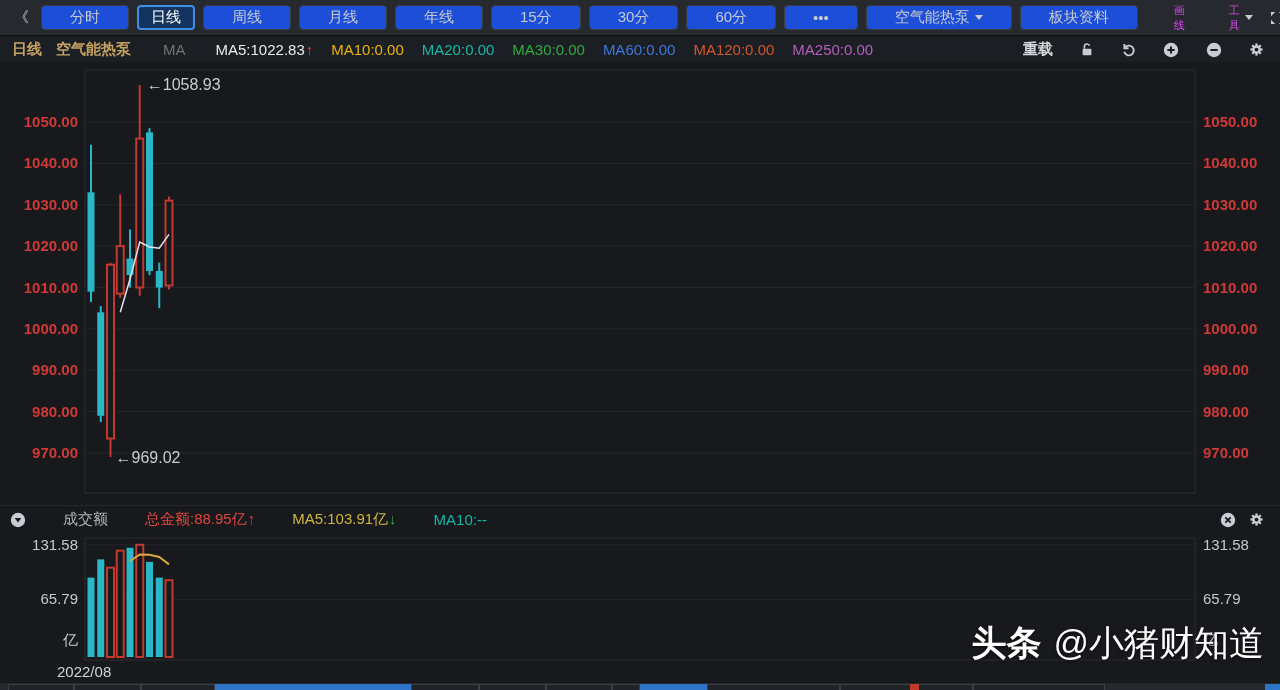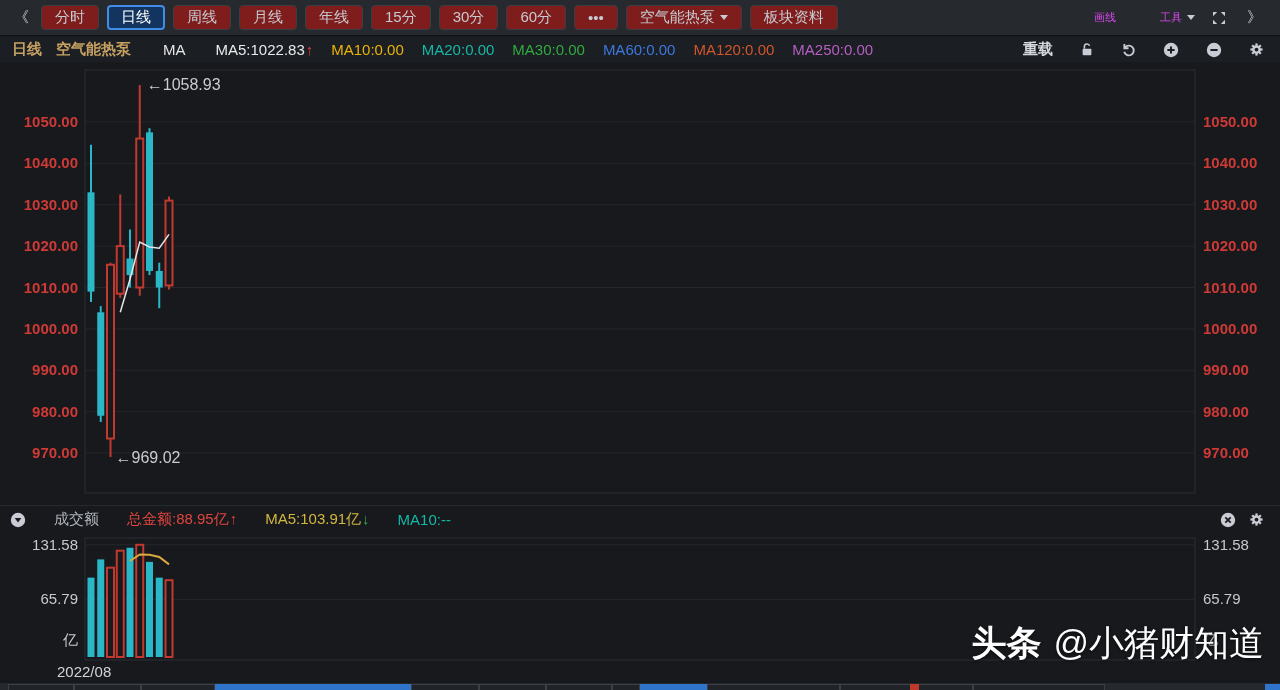--- a/index.html
+++ b/index.html
@@ -4,47 +4,47 @@
 <style>
   * { margin:0; padding:0; box-sizing:border-box; }
   html,body { width:1280px; height:690px; overflow:hidden; background:#17191d;
     font-family:"Liberation Sans","DejaVu Sans",sans-serif; }
   .screen { position:relative; width:1280px; height:690px; background:#17191d; overflow:hidden; }
 
   
   .topbar { position:absolute; top:0; left:0; right:0; height:36px; background:#26292e;
     border-bottom:1px solid #101114; display:flex; align-items:center; padding:0 10px; gap:8px; z-index:3; }
   .chev { color:#c9cdd4; font-size:15px; padding:0 4px; cursor:pointer; }
-  .tab { display:inline-flex; align-items:center; gap:5px; height:25px; padding:0 13px;
-    background:#7f1d1d; border:1px solid #3a3d44; border-radius:4px; color:#c6cad1;
+  .tab { display:inline-flex; align-items:center; gap:5px; height:25px; padding:0 28px;
+    background:#1d4ed8; border:1px solid #3a3d44; border-radius:4px; color:#c6cad1;
     font-size:15px; cursor:pointer; white-space:nowrap; font-family:inherit; }
   .tab.active { background:#13345e; border:2px solid #3f8de6; color:#ffffff; padding:0 12px; }
   .tabs { display:flex; gap:8px; align-items:center; }
   .topbar-right { margin-left:auto; display:flex; align-items:center; gap:16px; padding-right:4px; }
   .bar-label { color:#d946ef; font-size:11px; cursor:pointer; display:inline-flex; align-items:center; gap:5px;margin-left:28px; }
   .caret { width:0; height:0; border-left:4px solid transparent; border-right:4px solid transparent;
     border-top:5px solid #c9ccd4; display:inline-block; }
   .icon-btn { display:inline-flex; align-items:center; cursor:pointer; line-height:0; }
 
   
   .indicator-row { position:absolute; top:37px; left:0; right:0; height:25px; background:#1b1e23;
     display:flex; align-items:center; padding:0 12px; gap:18px; font-size:15px; z-index:3; }
   .gold { color:#c6a162; font-weight:700; }
-  .gray-t { color:#e5e5e5; }
+  .gray-t { color:#737373; }
   .white-t { color:#e8eaec;padding-left:12px; }
   .arrow-up-red { color:#e03c3c; font-weight:700; margin-left:1px; }
   .arrow-down-green { color:#2fae52; font-weight:700; margin-left:1px; }
   .c-ma10 { color:#eab308; } .c-ma20 { color:#14b8a6; } .c-ma30 { color:#31ab3f; }
   .c-ma60 { color:#3d78dd; } .c-ma120 { color:#d0572b; } .c-ma250 { color:#b55fc0; }
   .ind-right { margin-left:auto; display:flex; align-items:center; gap:27px; padding-right:4px; }
   .reload-txt { color:#d4d7db; font-weight:700; font-size:15px; cursor:pointer; }
 
   
   .vol-header { position:absolute; top:505px; left:0; right:0; height:28px; background:#17191d;
-    border-top:1px solid #25282e; display:flex; align-items:center; padding:0 10px; gap:28px;
+    border-top:1px solid #25282e; display:flex; align-items:center; padding:0 10px; gap:37px;
     font-size:15px; z-index:3; }
   .vol-title { color:#b0b5bc; }
   .vol-total { color:#e0453f; }
   .vol-ma5 { color:#d2b63e;text-align:center; }
   .vol-ma10 { color:#14b8a6; }
   .vol-right { margin-left:auto; display:flex; align-items:center; gap:13px; padding-right:6px; }
 
   
   #chart-svg { position:absolute; top:0; left:0; z-index:1; }
 

